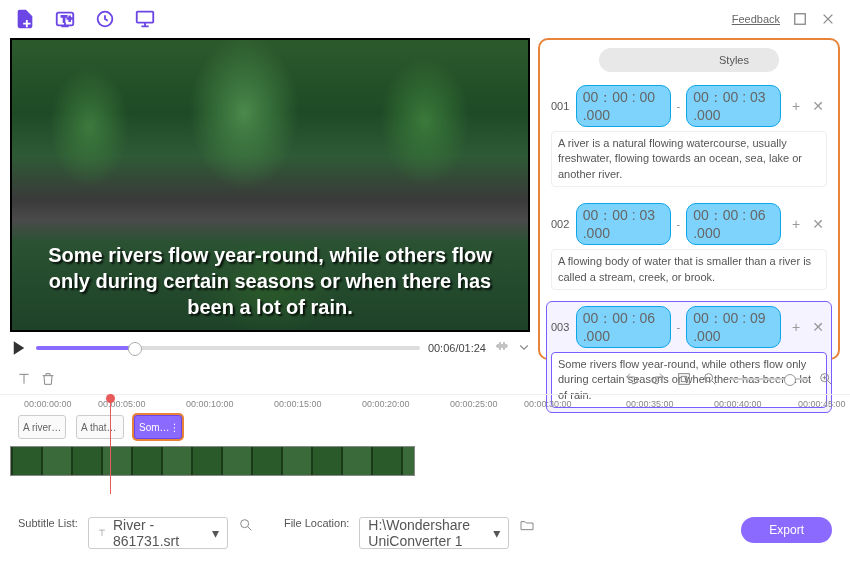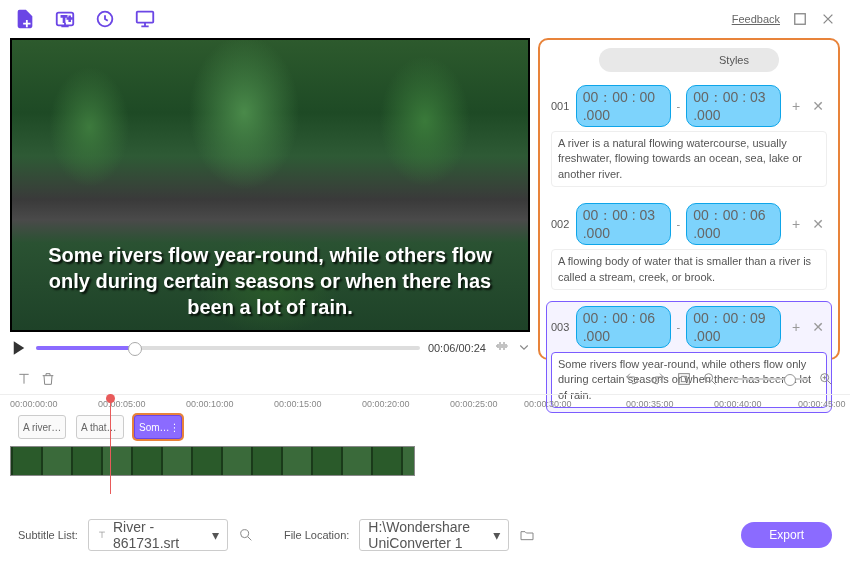--- a/index.html
+++ b/index.html
@@ -52,21 +52,21 @@
 .playhead { position: absolute; top: 0; left: 110px; width: 1px; height: 100px; background: #E85A5A; z-index: 5; }
 .playhead::before { content:""; position:absolute; top:0; left:-4px; width:9px; height:9px; background:#E85A5A; border-radius:50%; }
 
 .track-row { height: 30px; display: flex; align-items: center; padding: 0 10px; gap: 2px; position: relative; }
 .clip { height: 24px; border: 1px solid #ccc; border-radius: 3px; font-size: 10px; color: #666; padding: 0 4px; display: flex; align-items: center; overflow: hidden; white-space: nowrap; background: #fafafa; margin-left: 8px; }
 .clip.active { background: #8B6BFF; color: #fff; border-color: #6B46E5; box-shadow: 0 0 0 2px #E8833A; }
 
 .video-track { height: 36px; margin: 4px 10px; position: relative; }
 .video-strip { height: 30px; width: 405px; background: repeating-linear-gradient(90deg,#1a3a1a 0 2px,#2a5a2a 2px 30px,#1a3a1a 30px 32px,#3a6a3a 32px 60px); border: 1px solid #888; }
 
-.footer { position: absolute; bottom: 8px; left: 0; right: 0; height: 36px; display: flex; align-items: center; padding: 0 18px; gap: 10px; }
+.footer { position: absolute; bottom: 8px; left: 0; right: 0; height: 36px; display: flex; padding: 0 18px; gap: 10px; }
 .footer-label { font-size: 11px; color: #555; }
 .dropdown { height: 32px; border: 1px solid #ccc; border-radius: 3px; font-size: 14px; color: #555; padding: 0 8px; display: flex; align-items: center; gap: 6px; background: #fff; cursor: pointer; }
 .export-btn { margin-left: auto; background: #8B6BFF; color: #fff; border: none; border-radius: 14px; height: 26px; padding: 0 28px; font-size: 12px; cursor: pointer; }
 </style>
 </head>
 <body>
 
 <div class="toolbar">
   <div class="toolbar-left">
     <span class="tb-icon">
@@ -115,21 +115,21 @@
       <div class="forest-bg"></div>
       <div class="subtitle-overlay">Some rivers flow year-round, while others flow only during certain seasons or when there has been a lot of rain.</div>
     </div>
     <div class="controls">
       <span class="play-btn"><svg viewBox="0 0 24 24" width="18" height="18" fill="#333">
             <path d="M5 3l14 9-14 9z"></path>
           </svg></span>
       <div class="progress">
           <div class="progress-fill"></div>
         </div>
-      <span class="time-label">00:06/00:24</span>
+      <span class="time-label">00:06/01:24</span>
       <span class="waveform-icon"><svg viewBox="0 0 24 24" width="16" height="16" stroke="currentColor" stroke-width="1.5">
             <path d="M3 12h2M6 9v6M9 6v12M12 9v6M15 6v12M18 9v6M21 12h-1"></path>
           </svg></span>
       <span class="waveform-icon"><svg viewBox="0 0 16 16" width="12" height="12" stroke="currentColor" stroke-width="1.5" fill="none">
             <path d="M3 6l5 5 5-5"></path>
           </svg></span>
     </div>
   </div>
 
   <div class="side-panel">
@@ -210,21 +210,21 @@
     <span class="tool-icon"><svg viewBox="0 0 24 24" width="16" height="16" fill="none" stroke="currentColor" stroke-width="1.5">
           <circle cx="10" cy="10" r="6"></circle>
           <path d="M7 10h6M10 7v6M15 15l5 5"></path>
         </svg></span>
   </div>
 </div>
 
 <div style="position:relative;">
   <div class="playhead"></div>
   <div class="ruler">
-    <span class="ruler-tick" style="left:10px">00:00:00:00</span>
+    <span class="ruler-tick" style="left:24px">00:00:00:00</span>
     <span class="ruler-tick" style="left:98px">00:00:05:00</span>
     <span class="ruler-tick" style="left:186px">00:00:10:00</span>
     <span class="ruler-tick" style="left:274px">00:00:15:00</span>
     <span class="ruler-tick" style="left:362px">00:00:20:00</span>
     <span class="ruler-tick" style="left:450px">00:00:25:00</span>
     <span class="ruler-tick" style="left:524px">00:00:30:00</span>
     <span class="ruler-tick" style="left:626px">00:00:35:00</span>
     <span class="ruler-tick" style="left:714px">00:00:40:00</span>
     <span class="ruler-tick" style="left:798px">00:00:45:00</span>
   </div>

